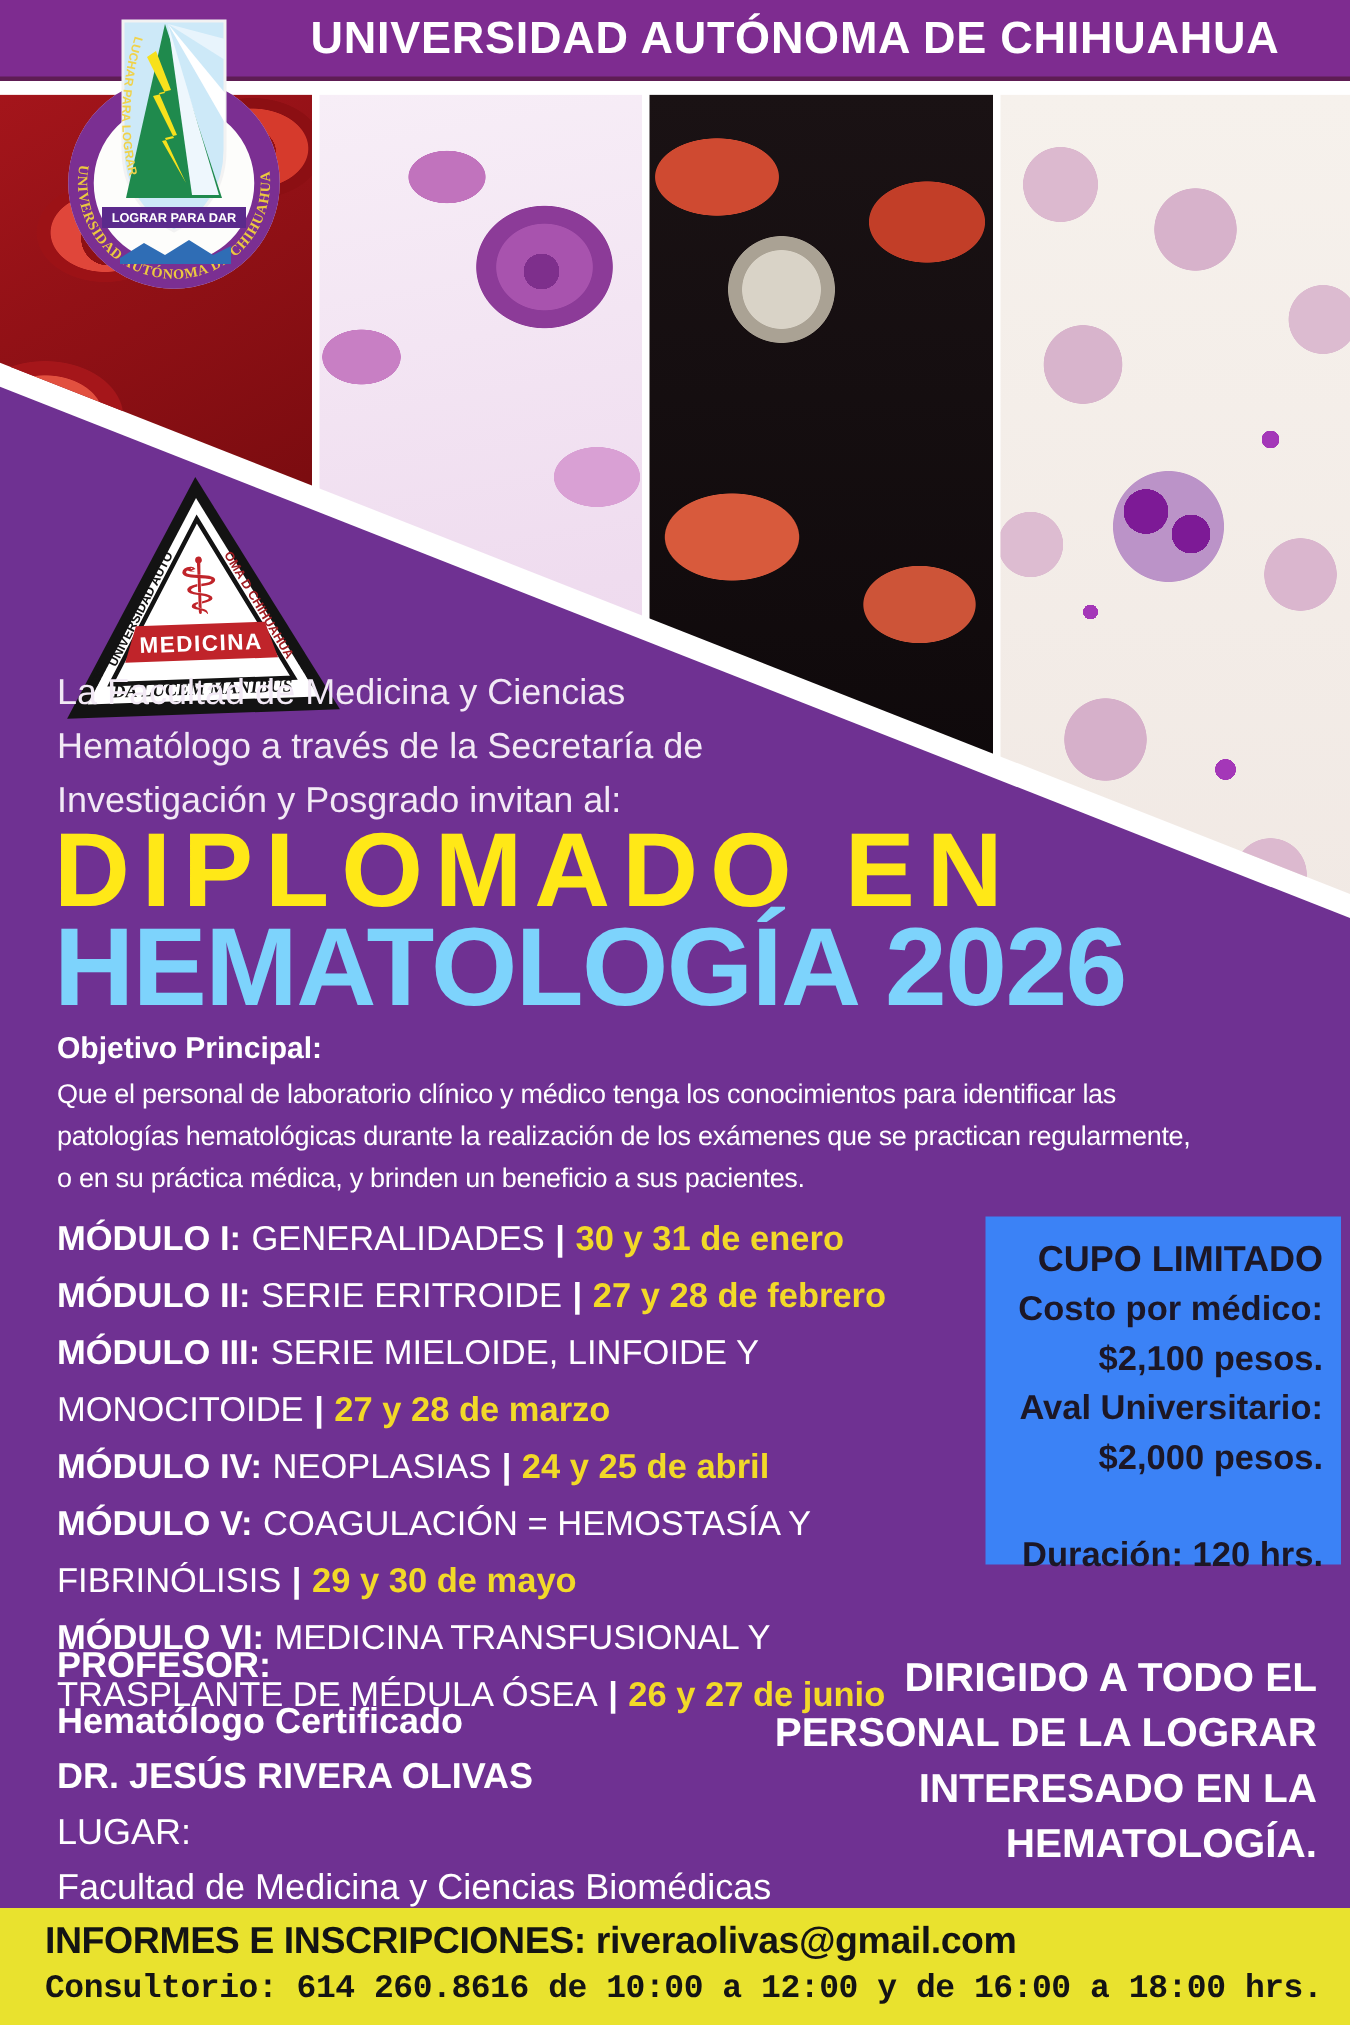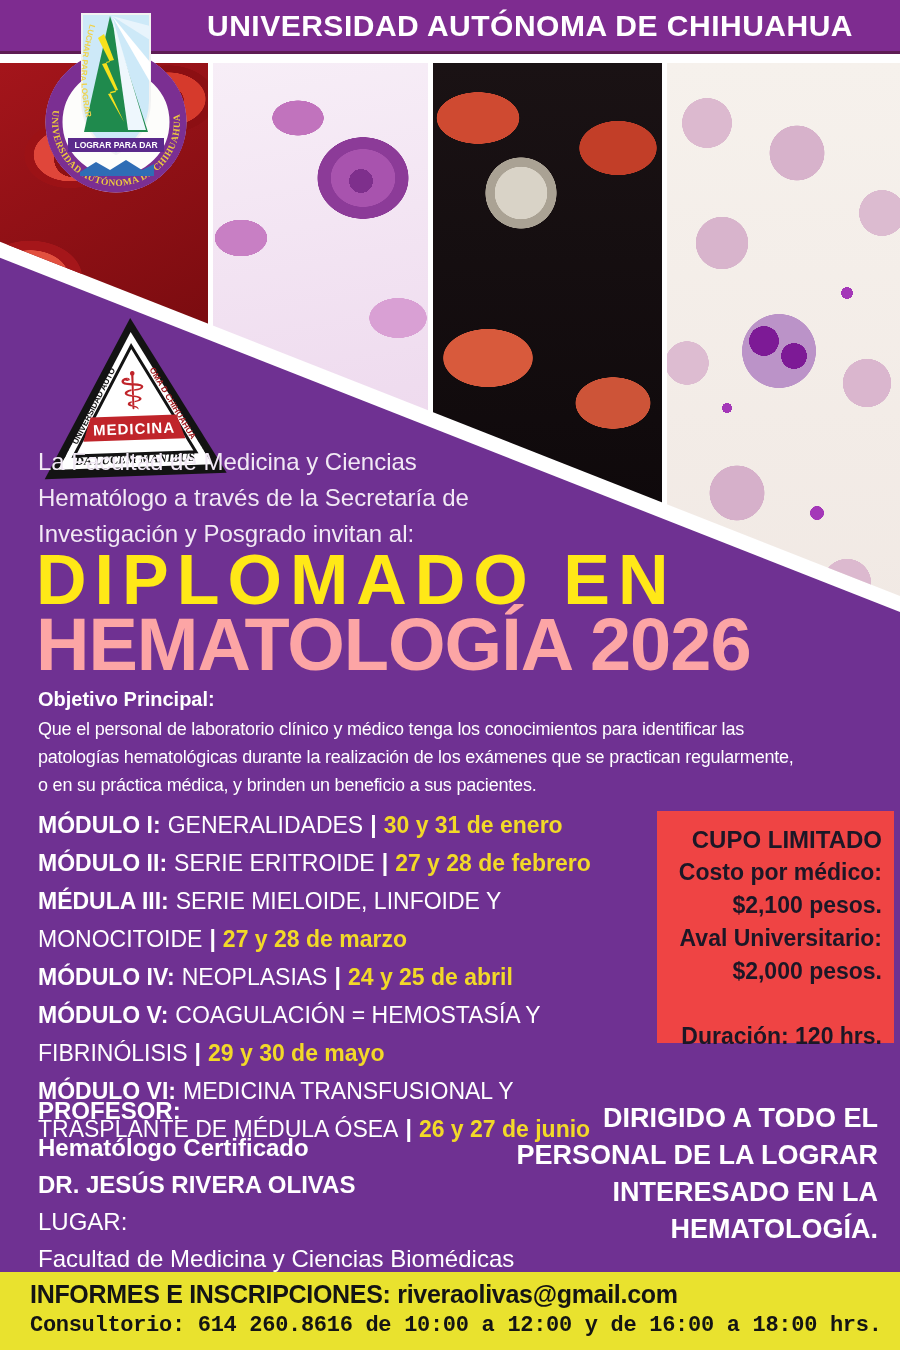--- a/index.html
+++ b/index.html
@@ -64,30 +64,30 @@
       linear-gradient(#f6f1ec 0%,#f1e9e4 100%);}
 
   
   .seal{position:absolute;left:28px;top:4px;z-index:5;}
   .fmed{position:absolute;left:38px;top:314px;z-index:5;transform:rotate(-2deg);}
 
   
   .block{position:absolute;z-index:6;color:#ffffff;}
   .intro{left:38px;top:444px;width:500px;font-size:24px;line-height:36px;color:#f2e9f5;white-space:pre-line;}
   .title1{left:36px;top:540px;font-size:70px;font-weight:bold;letter-spacing:8px;color:#ffe817;}
-  .title2{left:36px;top:602px;font-size:74px;font-weight:bold;letter-spacing:-1px;color:#fca5a5;}
+  .title2{left:36px;top:602px;font-size:74px;font-weight:bold;letter-spacing:-1px;color:#7dd3fc;}
   .objective{left:38px;top:688px;width:860px;}
   .obj-heading{font-size:20px;font-weight:bold;margin-bottom:4px;}
   .obj-body{font-size:18px;line-height:28px;white-space:pre-line;letter-spacing:-.2px;}
   .modules{left:38px;top:806px;width:610px;font-size:23px;line-height:38px;}
   .m-label{font-weight:bold;margin-right:7px;}
   .m-topic{margin-right:7px;}
   .m-sep{font-weight:bold;margin-right:7px;}
   .m-dates{font-weight:bold;color:#f2d928;}
-  .info-box{left:657px;top:811px;width:237px;height:232px;background:#ef4444;color:#1c1726;
+  .info-box{left:657px;top:811px;width:237px;height:232px;background:#3b82f6;color:#1c1726;
             box-sizing:border-box;padding:12px 12px 0 8px;text-align:right;
             font-weight:bold;font-size:23px;line-height:33px;z-index:6;position:absolute;}
   .info-line0{font-size:24px;}
   .info-duration{margin-top:32px;}
   .professor{left:38px;top:1092px;font-size:24px;line-height:37px;}
   .prof-bold{font-weight:bold;}
   .audience{right:22px;top:1100px;width:380px;text-align:right;font-weight:bold;
             font-size:27px;line-height:37px;white-space:pre-line;}
 
   
@@ -165,21 +165,21 @@
   <div class="block objective">
     <div class="obj-heading">Objetivo Principal:</div>
     <div class="obj-body">Que el personal de laboratorio clínico y médico tenga los conocimientos para identificar las
 patologías hematológicas durante la realización de los exámenes que se practican regularmente,
 o en su práctica médica, y brinden un beneficio a sus pacientes.</div>
   </div>
 
   <div class="block modules">
     <div><span class="m-label">MÓDULO I:</span><span class="m-topic">GENERALIDADES</span><span class="m-sep">|</span><span class="m-dates">30 y 31 de enero</span></div>
     <div><span class="m-label">MÓDULO II:</span><span class="m-topic">SERIE ERITROIDE</span><span class="m-sep">|</span><span class="m-dates">27 y 28 de febrero</span></div>
-    <div><span class="m-label">MÉDULA III:</span><span class="m-topic">SERIE MIELOIDE, LINFOIDE Y MONOCITOIDE</span><span class="m-sep">|</span><span class="m-dates">27 y 28 de marzo</span></div>
+    <div><span class="m-label">MÓDULO III:</span><span class="m-topic">SERIE MIELOIDE, LINFOIDE Y MONOCITOIDE</span><span class="m-sep">|</span><span class="m-dates">27 y 28 de marzo</span></div>
     <div><span class="m-label">MÓDULO IV:</span><span class="m-topic">NEOPLASIAS</span><span class="m-sep">|</span><span class="m-dates">24 y 25 de abril</span></div>
     <div><span class="m-label">MÓDULO V:</span><span class="m-topic">COAGULACIÓN = HEMOSTASÍA Y FIBRINÓLISIS</span><span class="m-sep">|</span><span class="m-dates">29 y 30 de mayo</span></div>
     <div><span class="m-label">MÓDULO VI:</span><span class="m-topic">MEDICINA TRANSFUSIONAL Y TRASPLANTE DE MÉDULA ÓSEA</span><span class="m-sep">|</span><span class="m-dates">26 y 27 de junio</span></div>
   </div>
 
   <div class="info-box">
     <div class="info-line0">CUPO LIMITADO</div>
     <div>Costo por médico:</div>
     <div>$2,100 pesos.</div>
     <div>Aval Universitario:</div>

